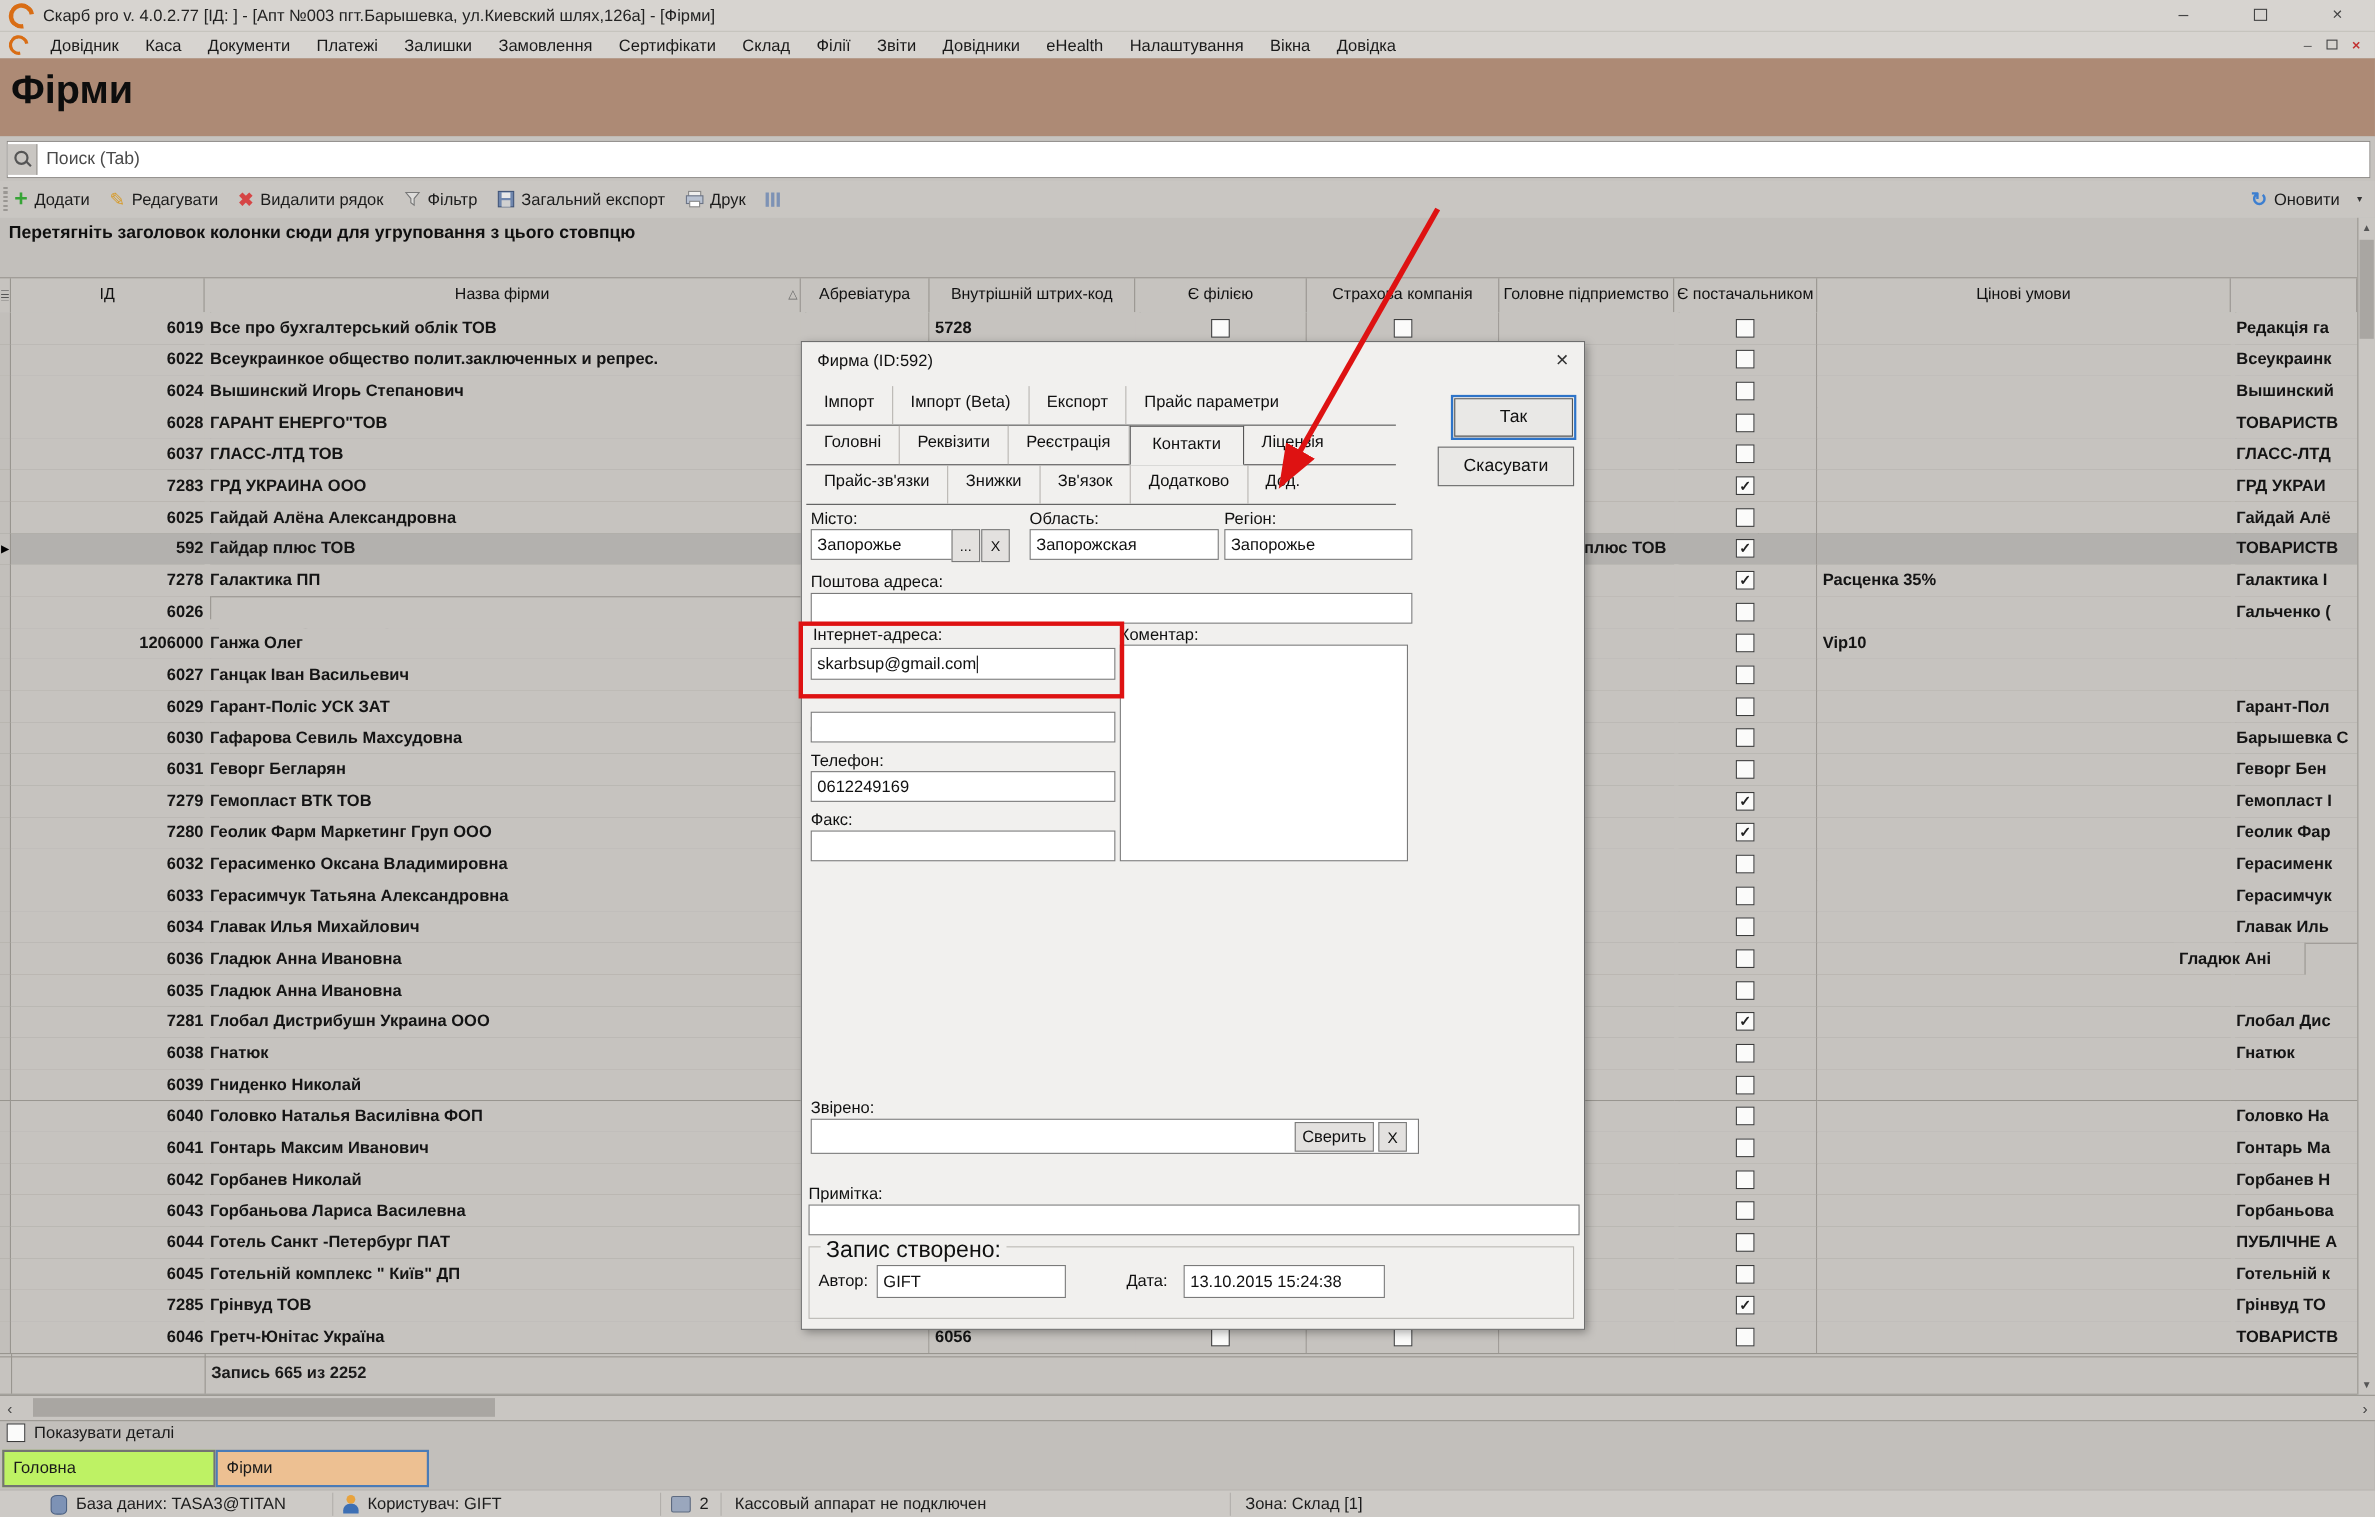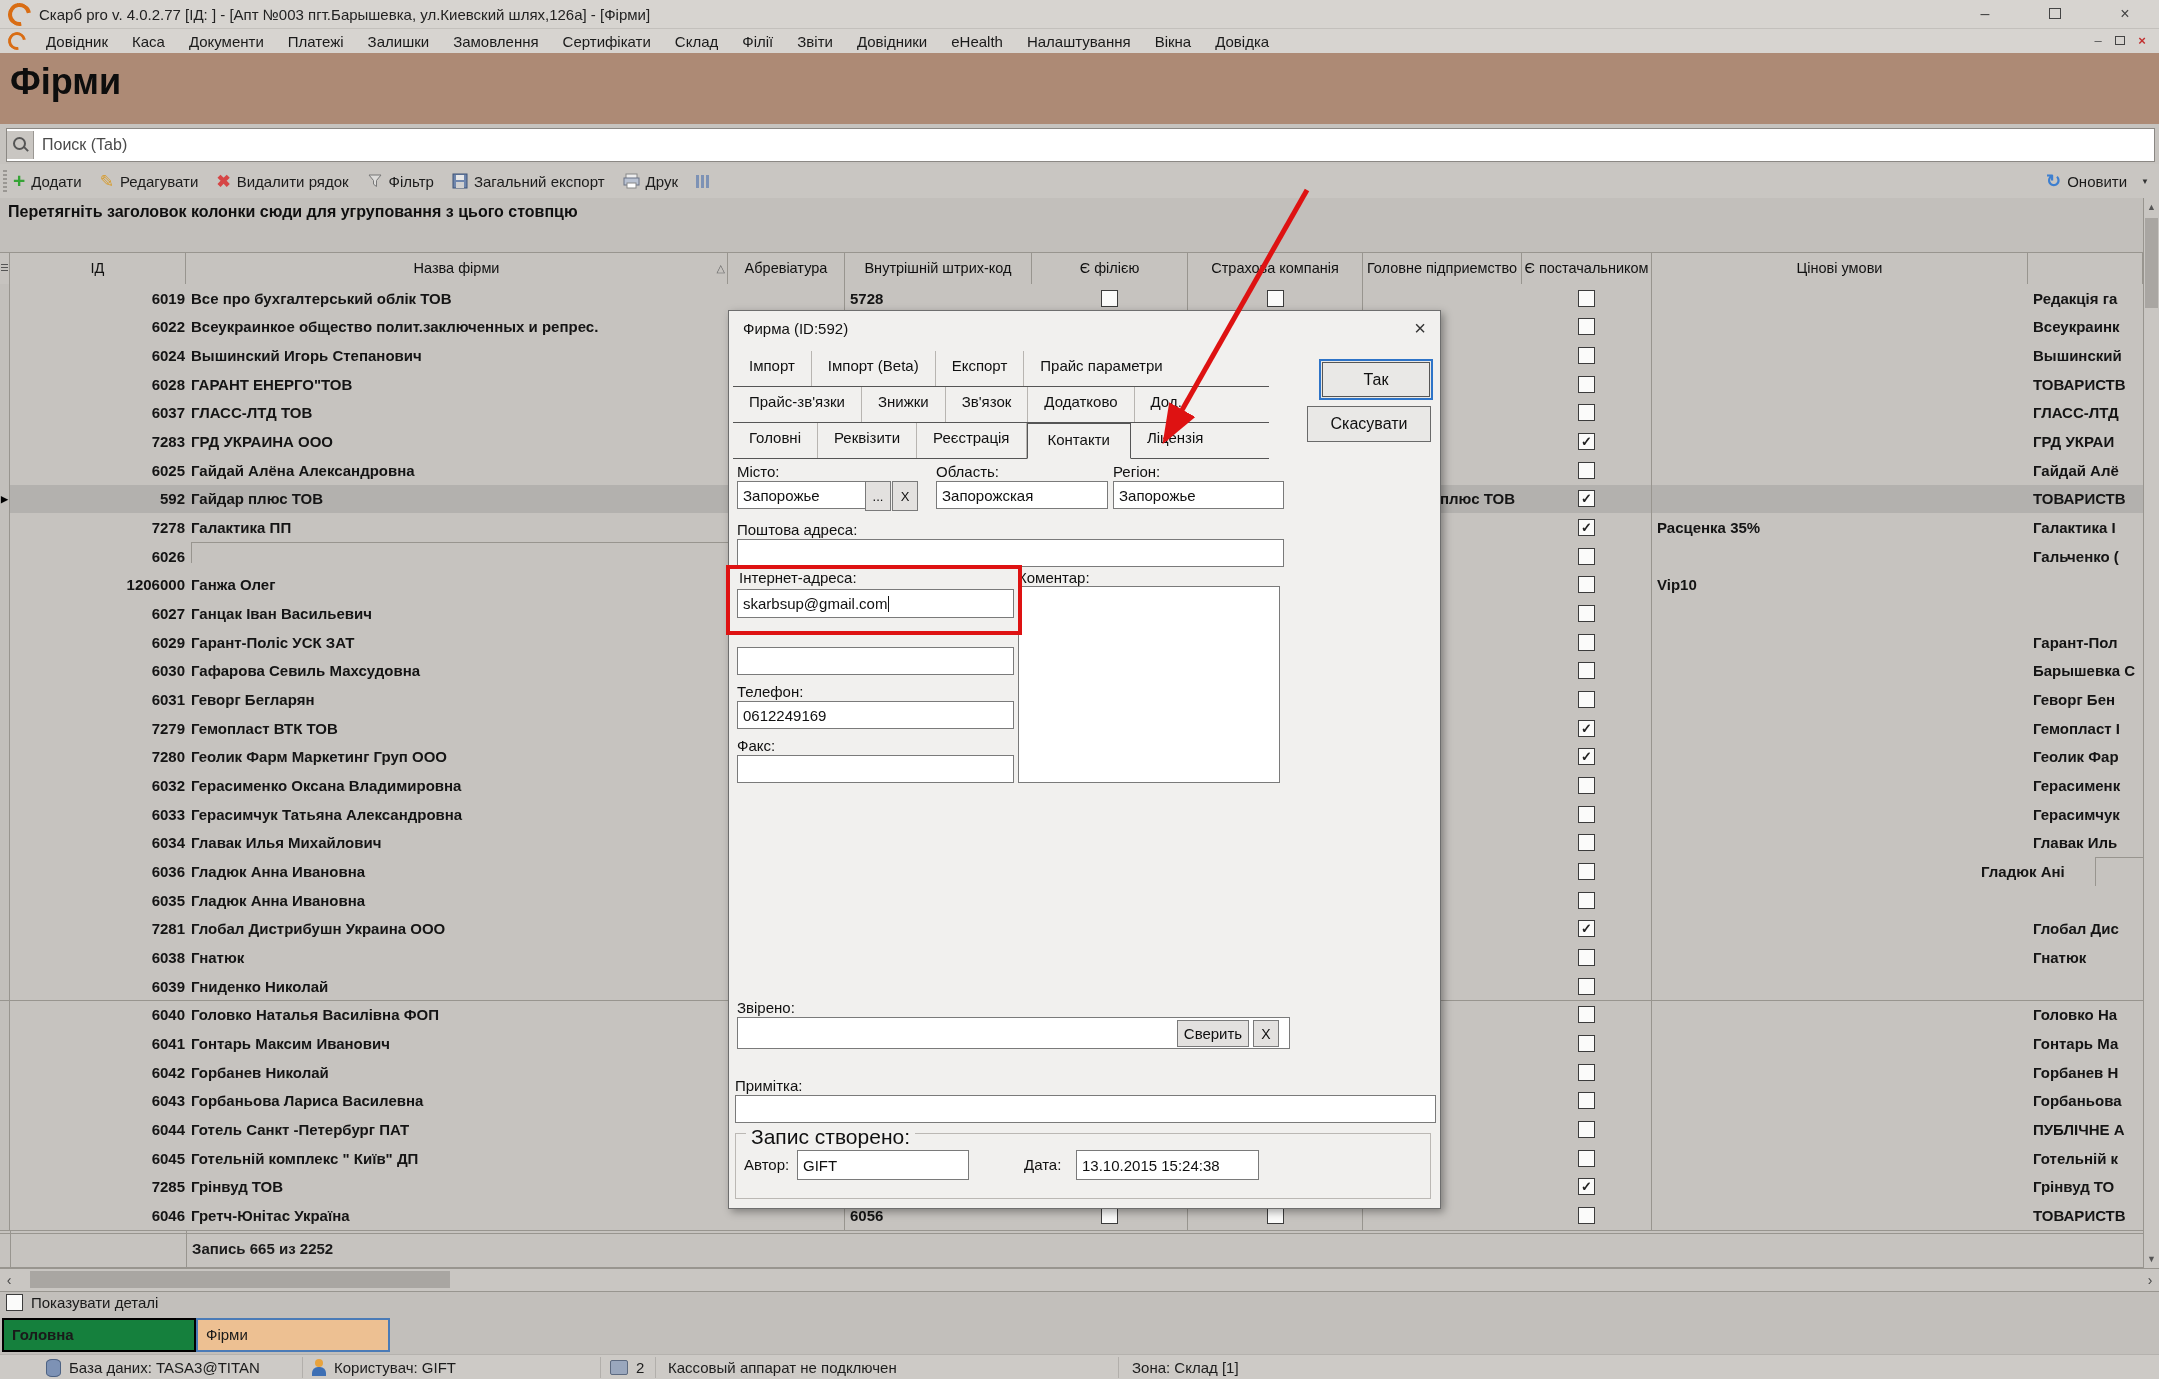--- a/index.html
+++ b/index.html
@@ -69,21 +69,21 @@
   .vscroll{left:2143px;top:198px;width:16px;height:1070px;background:#c9c6c2;border-left:1px solid #98958f;}
   .vbtn{position:absolute;left:0;width:15px;height:18px;color:#555;font-size:9px;display:flex;align-items:center;justify-content:center;}
   .vthumb{position:absolute;left:1px;top:20px;width:13px;height:90px;background:#a9a6a2;}
   .hscroll{left:0;top:1268px;width:2159px;height:22px;background:#c9c6c2;border-top:1px solid #98958f;border-bottom:1px solid #98958f;}
   .hbtn{position:absolute;top:0;width:18px;height:21px;color:#444;font-size:14px;display:flex;align-items:center;justify-content:center;}
   .hthumb{position:absolute;left:30px;top:2px;width:420px;height:17px;background:#a9a6a2;}
   
   .details{left:6px;top:1294px;display:flex;align-items:center;gap:8px;font-size:15px;}
   .wintabs{left:0;top:1316px;width:2159px;height:38px;}
   .wtab{position:absolute;top:2px;height:30px;line-height:30px;padding-left:8px;font-size:15px;width:182px;}
-  .wtab.home{left:2px;background:#15803d;border:2px solid #000000;font-weight:bold;}
+  .wtab.home{left:2px;background:#bef264;border:2px solid #737373;}
   .wtab.firms{left:196px;background:#edc092;border:2px solid #4a7bb7;}
   .statusbar{left:0;top:1354px;width:2159px;height:25px;background:#cdcac6;border-top:1px solid #b5b2ae;
              font-size:15px;color:#1c1c1c;}
   .seg{position:absolute;top:0;height:25px;display:flex;align-items:center;gap:8px;}
   .sdiv{position:absolute;top:2px;width:1px;height:21px;background:#b2afab;}
   .dbicon{width:13px;height:16px;background:#7d92b5;border-radius:6px/4px;border:1px solid #4d6283;}
   .usricon{position:relative;width:14px;height:17px;}
   .usricon::before{content:"";position:absolute;left:3px;top:0;width:8px;height:8px;border-radius:50%;background:#e8a33d;}
   .usricon::after{content:"";position:absolute;left:0;top:8px;width:14px;height:9px;border-radius:6px 6px 0 0;background:#3d6fb4;}
   .cnticon{width:16px;height:13px;background:#9aa7bd;border:1px solid #5d6a80;border-radius:2px;}
@@ -916,32 +916,32 @@
     <span class="dlg-close">×</span>
 
     <div class="tabs">
       <div class="trowt">
         <span class="tab">Імпорт</span>
         <span class="tab">Імпорт (Beta)</span>
         <span class="tab">Експорт</span>
         <span class="tab">Прайс параметри</span>
       </div>
       <div class="trowt">
+        <span class="tab">Головні</span>
+        <span class="tab">Реквізити</span>
+        <span class="tab">Реєстрація</span>
+        <span class="tab active">Контакти</span>
+        <span class="tab">Ліцензія</span>
+      </div>
+      <div class="trowt">
         <span class="tab">Прайс-зв'язки</span>
         <span class="tab">Знижки</span>
         <span class="tab">Зв'язок</span>
         <span class="tab">Додатково</span>
         <span class="tab">Дод.</span>
-      </div>
-      <div class="trowt">
-        <span class="tab">Головні</span>
-        <span class="tab">Реквізити</span>
-        <span class="tab">Реєстрація</span>
-        <span class="tab active">Контакти</span>
-        <span class="tab">Ліцензія</span>
       </div>
     </div>
 
     <span class="btn btn-ok">Так</span>
     <span class="btn btn-cancel">Скасувати</span>
 
     <span class="flabel" style="left:8px;top:152px;">Місто:</span>
     <span class="field" style="left:8px;top:170px;width:126px;height:26px;">Запорожье</span>
     <span class="smallbtn" style="left:136px;top:170px;width:24px;height:28px;">...</span>
     <span class="smallbtn" style="left:163px;top:170px;width:24px;height:28px;">X</span>

